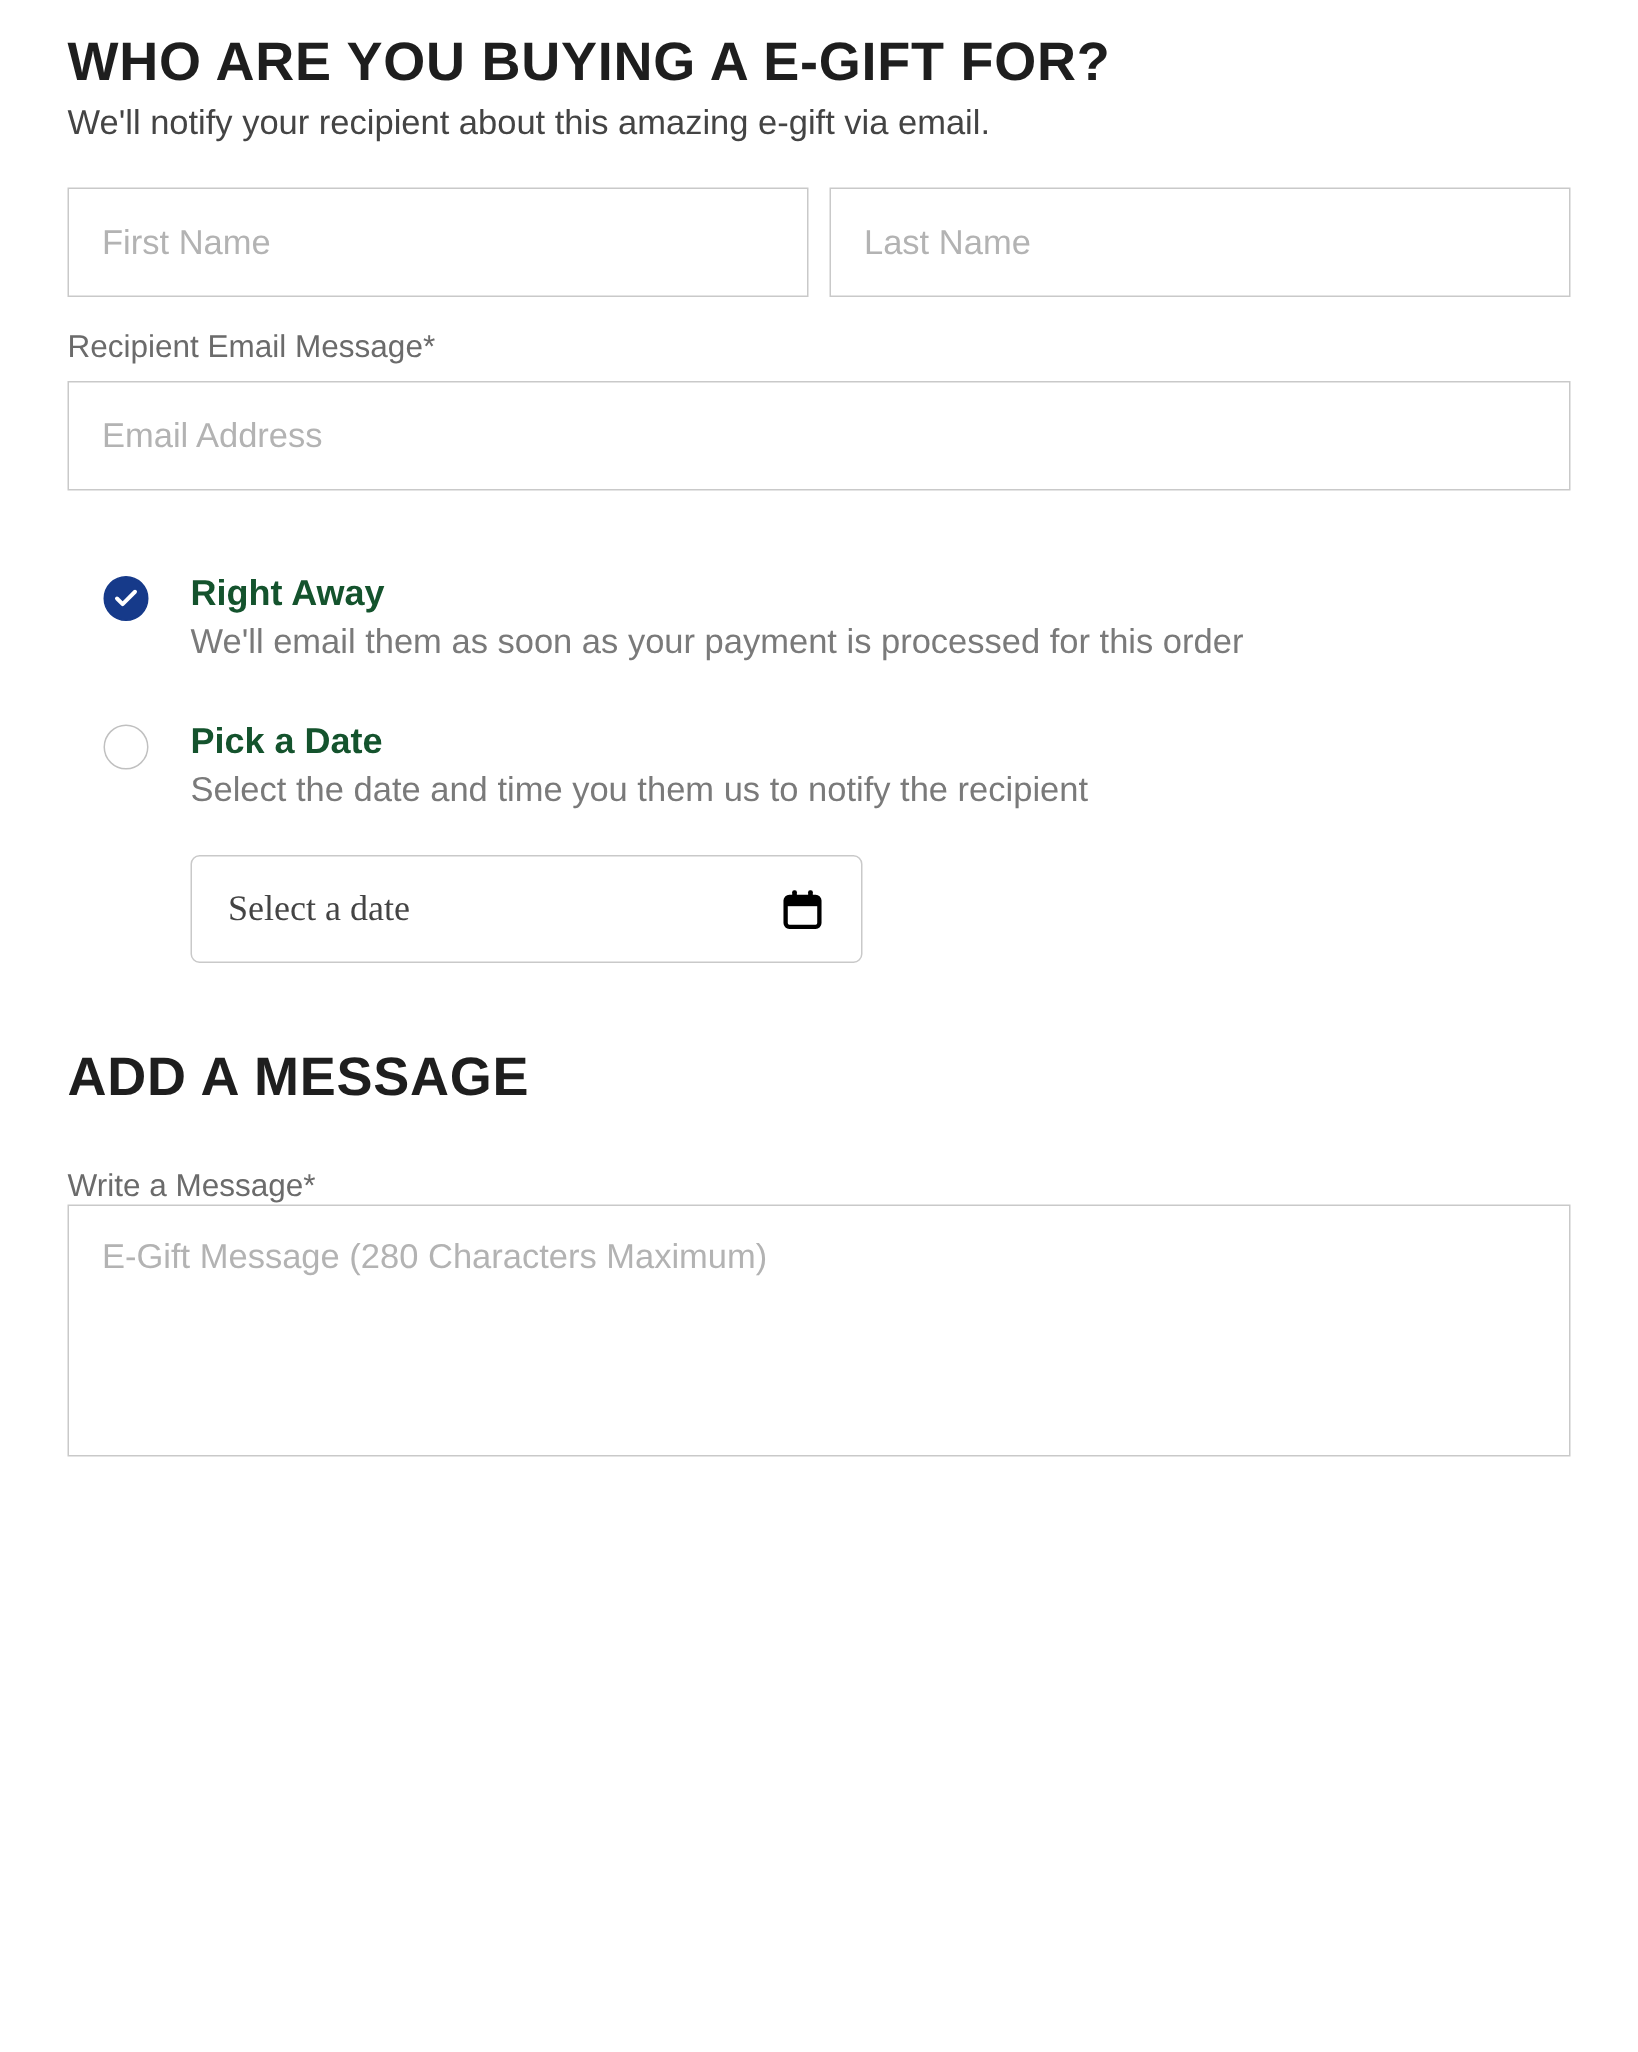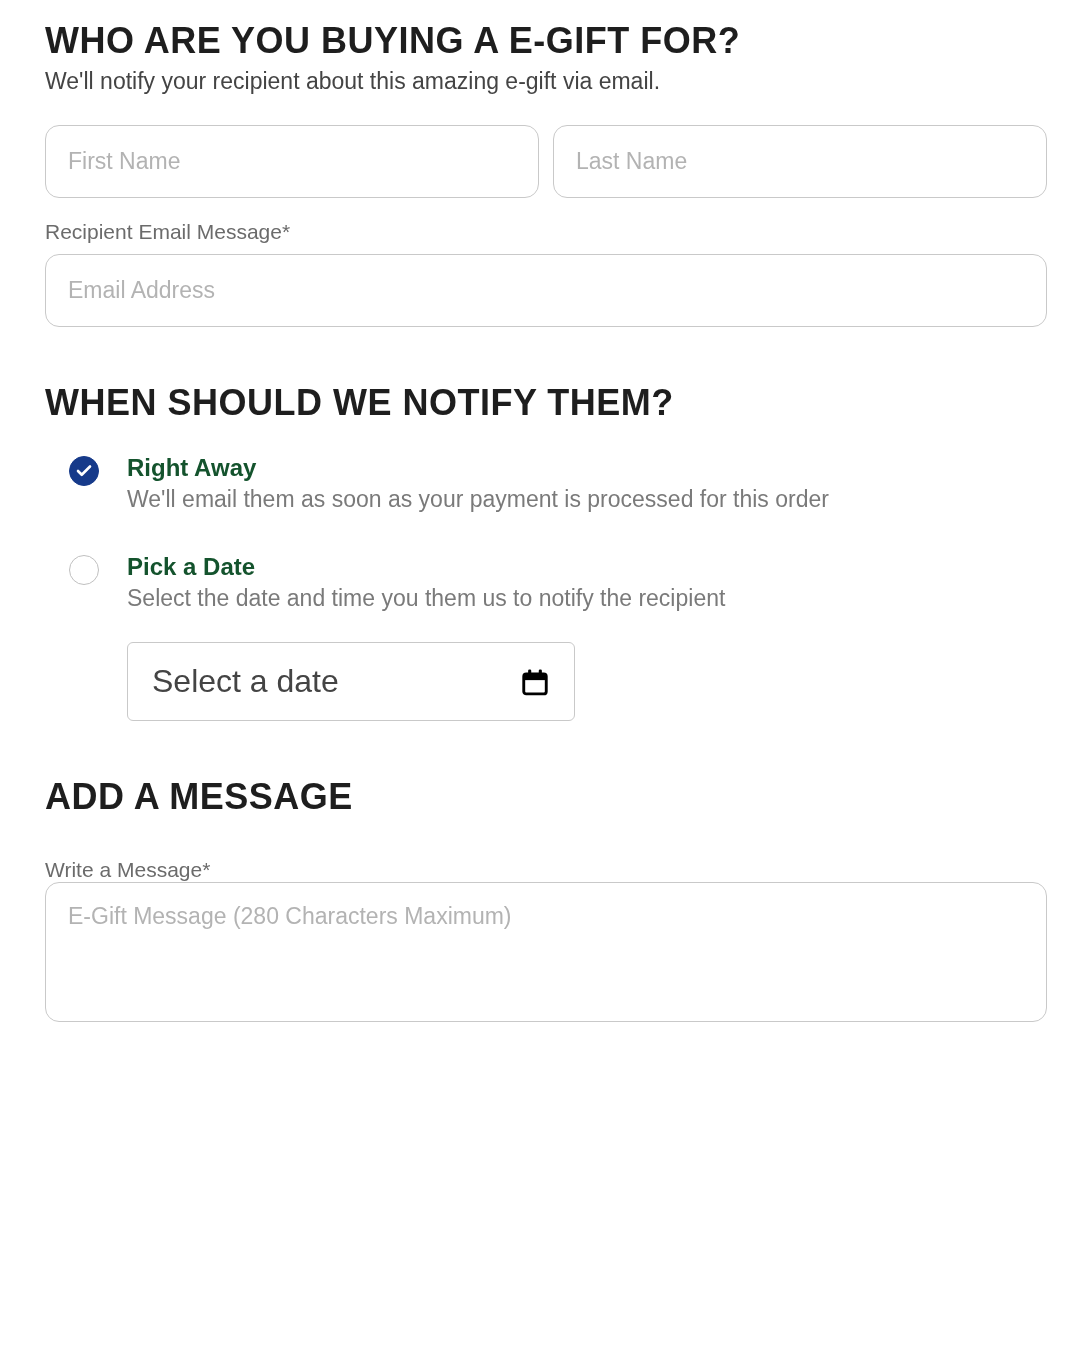--- a/index.html
+++ b/index.html
@@ -32,33 +32,33 @@
   .form-group { flex: 1; display: flex; flex-direction: column; }
   .form-group.full { width: 100%; }
   .form-label {
     font-size: 21px;
     color: #6b6b6b;
     margin-bottom: 10px;
   }
   .text-input, .textarea-input {
     width: 100%;
     border: 1px solid #c9c9c9;
-    border-radius: 14px;
+    border-radius: 0;
     padding: 22px 22px;
     font-size: 23px;
     font-family: inherit;
     color: #333;
     background: #fff;
   }
   .text-input::placeholder, .textarea-input::placeholder {
     color: #b3b3b3;
   }
   .textarea-input {
     resize: none;
-    height: 140px;
+    height: 168px;
     padding: 20px 22px;
   }
   .options { margin-top: 30px; padding-left: 24px; }
   .option {
     display: flex;
     align-items: flex-start;
     gap: 28px;
     margin-bottom: 40px;
   }
   .radio {
@@ -94,22 +94,23 @@
     border: 1px solid #c9c9c9;
     border-radius: 6px;
     padding: 20px 24px;
     width: 448px;
     display: flex;
     align-items: center;
     justify-content: space-between;
     cursor: pointer;
   }
   .date-picker-text {
-    font-size: 32px;
+    font-size: 24px;
     color: #444;
+    font-family: Liberation Serif, serif;
   }
   .cal-icon {
     width: 30px;
     height: 30px;
   }
   .message-label-row {
     margin-top: 40px;
   }
   .check-svg { display:block; }
 </style>
@@ -131,21 +132,20 @@
 
   <div class="form-row">
     <div class="form-group full">
       <label class="form-label">Recipient Email Message*</label>
       <input type="text" class="text-input" placeholder="Email Address" style="">
     </div>
   </div>
 </div>
 
 <div class="section">
-  <h2 class="section-title">WHEN SHOULD WE NOTIFY THEM?</h2>
 
   <div class="options">
     <div class="option">
       <div class="radio checked">
         <svg class="check-svg" width="18" height="18" viewBox="0 0 24 24" fill="none" stroke="#ffffff" stroke-width="3.5" stroke-linecap="round" stroke-linejoin="round">
           <polyline points="4 12 9 17 20 6"></polyline>
         </svg>
       </div>
       <div class="option-body">
         <div class="option-title">Right Away</div>

